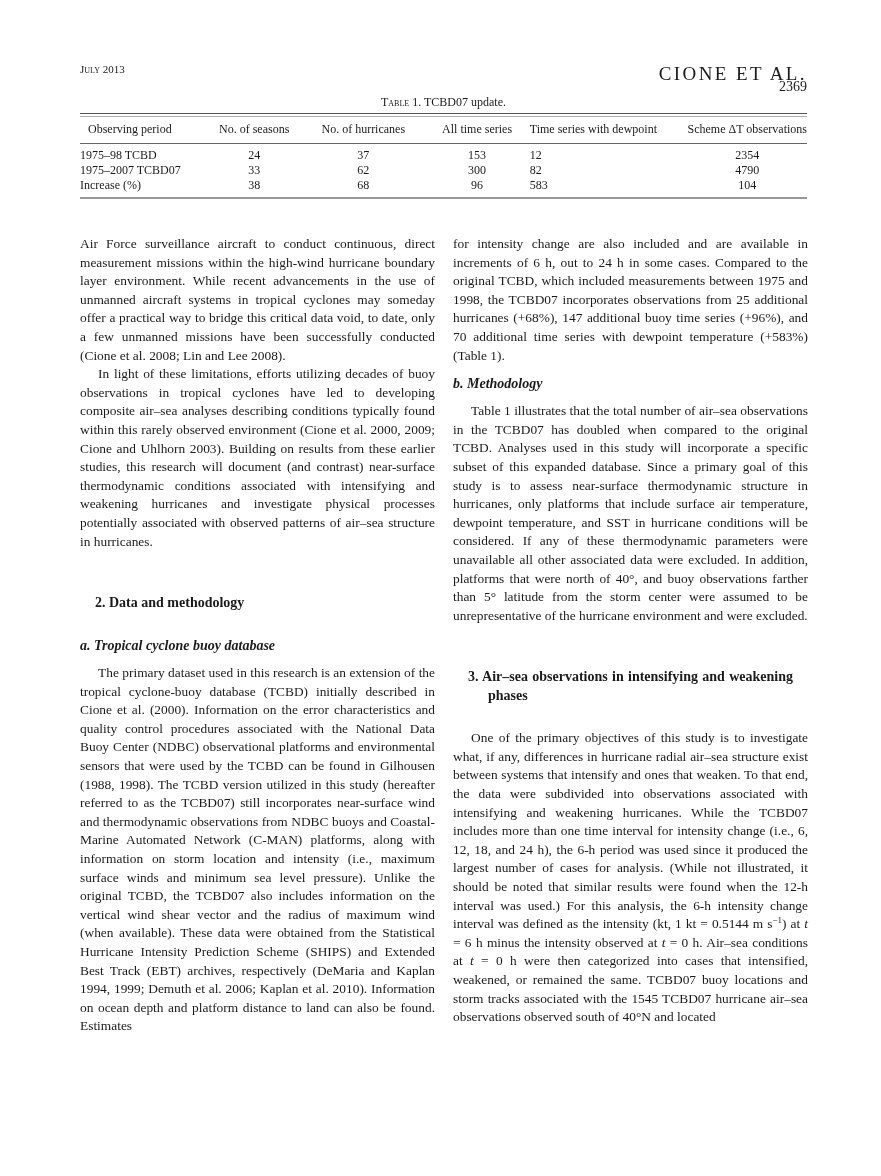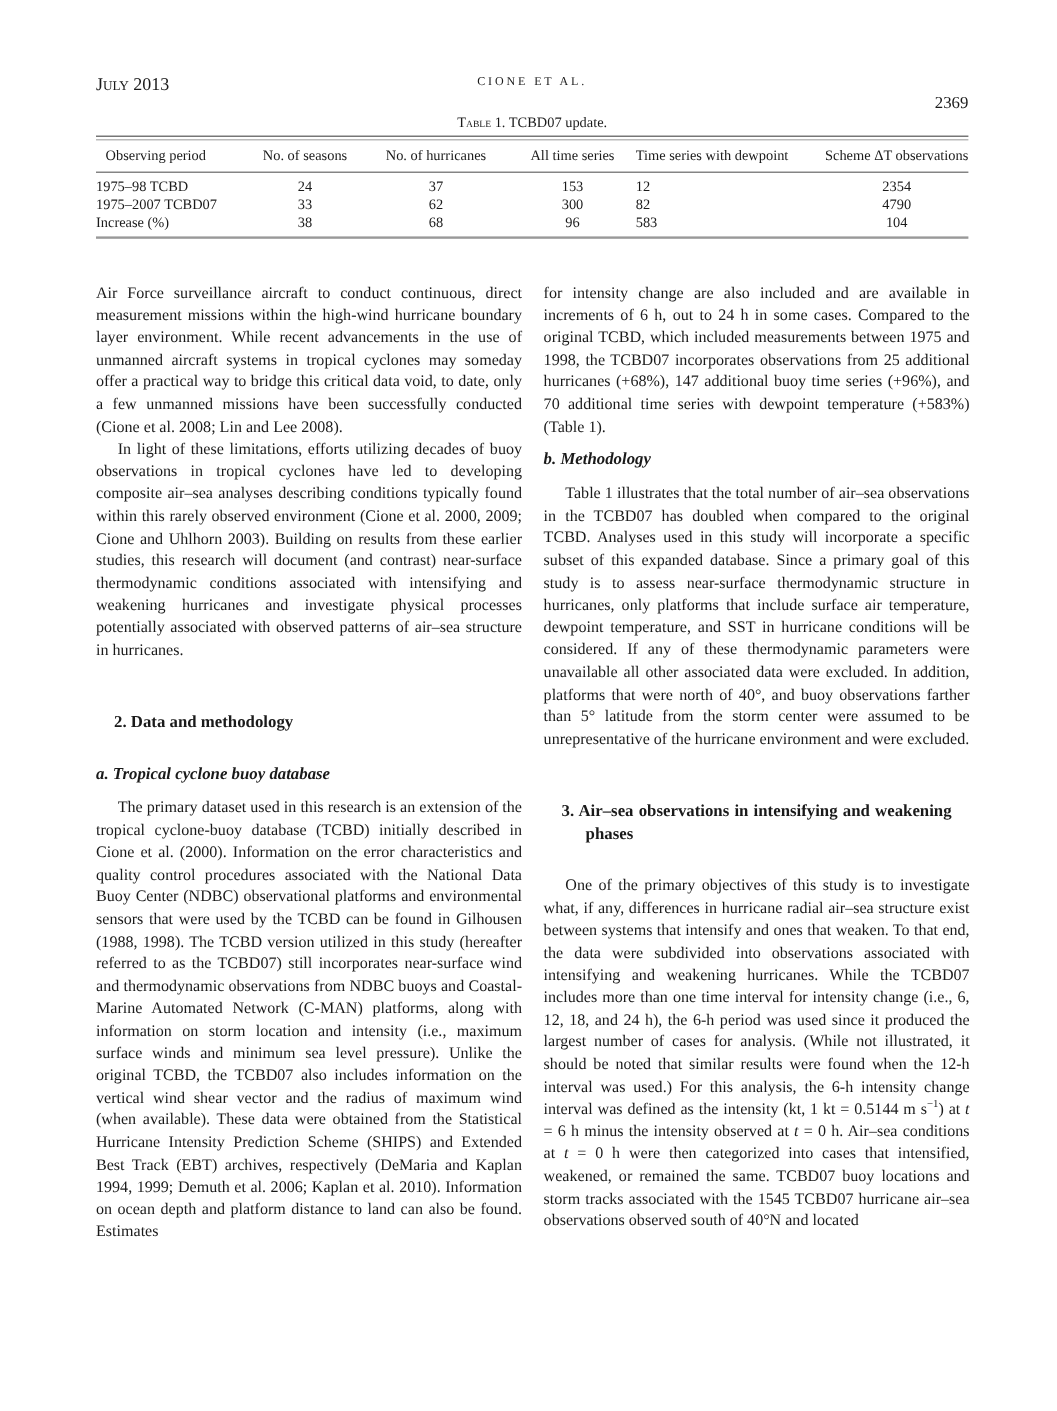--- a/index.html
+++ b/index.html
@@ -5,22 +5,22 @@
   html, body { margin: 0; padding: 0; background: #ffffff; }
   body {
     width: 881px; height: 1176px; position: relative; overflow: hidden;
     font-family: "Liberation Serif", "DejaVu Serif", serif;
     color: #1a1a1a;
   }
   .running-head {
     position: absolute; top: 63px; left: 80px; width: 727px; height: 18px;
     font-size: 13px;
   }
-  .rh-left { position: absolute; left: 0; top: 0; font-variant: small-caps; font-size: 15px; }
-  .rh-center { position: absolute; left: 0; right: 0; top: 0; text-align: center; letter-spacing: 2.4px; font-size: 10px; }
+  .rh-left { position: absolute; left: 0; top: 0; font-variant: small-caps; font-size: 11px; }
+  .rh-center { position: absolute; left: 0; right: 0; top: 0; text-align: right; letter-spacing: 2.4px; font-size: 19px; }
   .rh-right { position: absolute; right: 0; top: 16px; font-size: 14px; }
 
   .table-caption {
     position: absolute; top: 95px; left: 80px; width: 727px; text-align: center;
     font-size: 12px;
   }
   .table-caption .sc { font-variant: small-caps; }
 
   .table-wrap { position: absolute; top: 113px; left: 80px; width: 727px; font-family: Liberation Serif, serif; }
   .rule-top1 { height: 1px; background: #555; }

